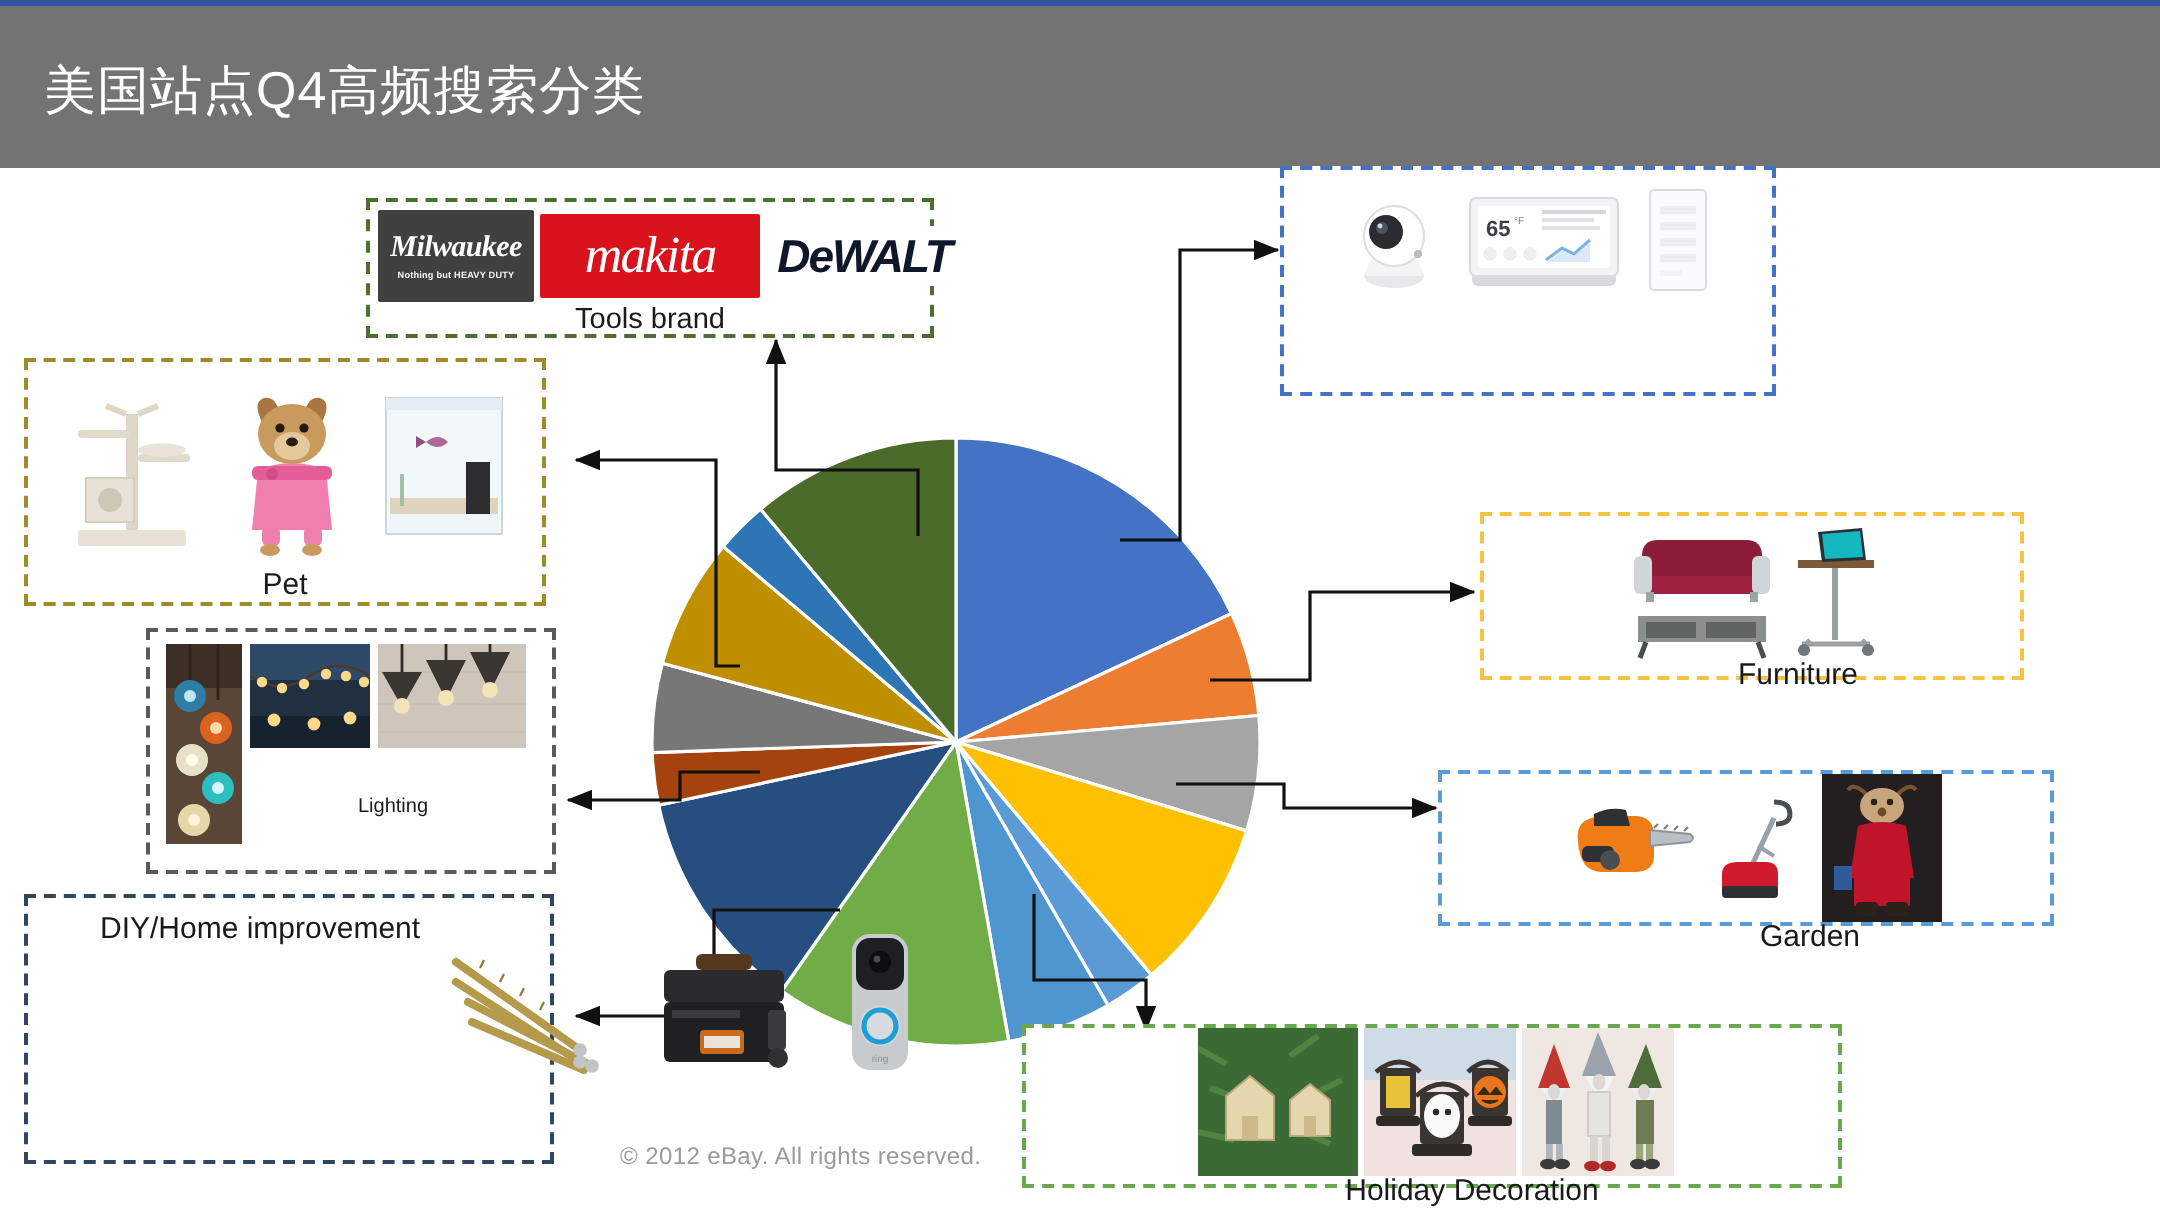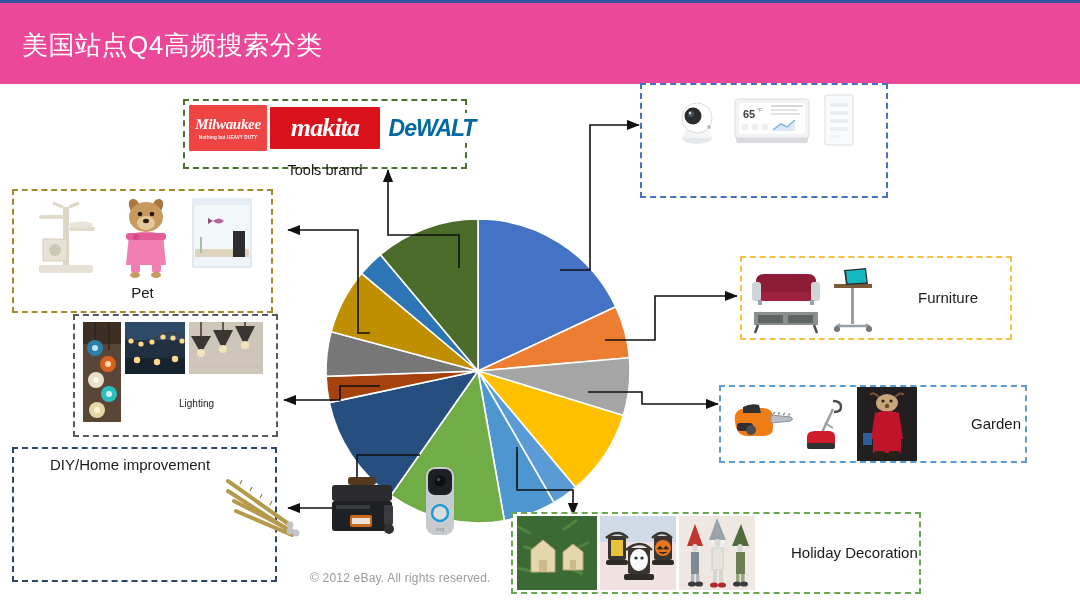--- a/index.html
+++ b/index.html
@@ -8,74 +8,74 @@
     width:1080px;height:612px;
     background:#ffffff;
     font-family:"Liberation Sans","DejaVu Sans",sans-serif;
     overflow:hidden;position:relative;
   }
   #slide{position:absolute;inset:0;width:1080px;height:612px;background:#fff;}
 
   
   #header{
     position:absolute;left:0;top:0;width:1080px;height:84px;
-    background:#ec4899;
+    background:#737373;
     border-top:3px solid #33539e;
     box-sizing:border-box;
   }
   #header-title{
     position:absolute;left:22px;top:26px;
     color:#ffffff;font-size:26px;line-height:32px;
     letter-spacing:.5px;font-weight:400;white-space:nowrap;
   }
 
   
   #footer{
     position:absolute;left:310px;top:571px;
     font-size:12px;color:#9a9a9a;letter-spacing:.2px;white-space:nowrap;
   }
 
   
   .cat-box{
     position:absolute;box-sizing:border-box;
     background:#ffffff;
-    display:flex;align-items:center;
+    display:flex;align-items:center;flex-direction:column;
   }
   .cat-label{
     font-size:14.5px;color:#1a1a1a;white-space:nowrap;line-height:1.1;
   }
   .thumbs{display:flex;align-items:center;gap:6px;}
 
   
   #pie-wrap{position:absolute;left:322px;top:215px;width:312px;height:312px;}
   #pie-svg{display:block;width:312px;height:312px;}
 
   
   #connectors{position:absolute;left:0;top:0;width:1080px;height:612px;pointer-events:none;}
 
   
   .logo{display:flex;align-items:center;justify-content:center;flex:none;}
   .logo-milwaukee{
-    width:78px;height:46px;background:#ef4444;color:#fff;
+    width:78px;height:46px;background:#404040;color:#fff;
     flex-direction:column;gap:2px;border-radius:1px;
   }
   .logo-milwaukee .m1{
     font-family:"Liberation Serif","DejaVu Serif",serif;
     font-style:italic;font-weight:700;font-size:15px;letter-spacing:-.3px;
   }
   .logo-milwaukee .m2{font-size:4.6px;font-weight:700;letter-spacing:.1px;opacity:.95;}
   .logo-makita{
     width:110px;height:42px;background:#d9121c;color:#fff;border-radius:1px;
   }
   .logo-makita span{
     font-family:"Liberation Serif","DejaVu Serif",serif;
-    font-style:italic;font-weight:700;font-size:26px;letter-spacing:-.9px;
+    font-style:italic;font-weight:400;font-size:26px;letter-spacing:-.9px;
   }
   .logo-dewalt{
-    width:98px;height:30px;background:#ffffff;color:#0369a1;
+    width:98px;height:30px;background:#ffffff;color:#0f172a;
   }
   .logo-dewalt span{
     font-weight:700;font-size:23px;font-style:italic;letter-spacing:-1px;
     font-family:"Liberation Sans",sans-serif;
   }
 </style>
 </head>
 <body>
 
 <div id="slide">
@@ -136,21 +136,21 @@
         <div class="m1">Milwaukee</div>
         <div class="m2">Nothing but HEAVY DUTY</div>
       </div>
       <div class="logo logo-makita">
         <span>makita</span>
       </div>
       <div class="logo logo-dewalt">
         <span>DeWALT</span>
       </div>
     </div>
-    <div class="cat-label" style="align-self:center;margin-top:12px;">Tools brand</div>
+    <div class="cat-label" style="align-self:center;margin-top:2px;">Tools brand</div>
   </div>
 
   <div class="cat-box" id="box-appliance" style="left:640px;top:83px;width:248px;height:115px;border:2.5px dashed #4472c4;flex-direction:column;justify-content:space-between;align-items:center;padding-top:8px;">
     <div class="thumbs" style="gap:10px;">
 
       <svg width="52" height="52" viewBox="0 0 52 52">
         <ellipse cx="26" cy="44" rx="15" ry="6" fill="#e6e8ea"></ellipse>
         <path d="M12 44 q0 -12 14 -12 q14 0 14 12 z" fill="#f3f4f5"></path>
         <circle cx="26" cy="24" r="15" fill="#ffffff" stroke="#dcdde0" stroke-width="1"></circle>
         <circle cx="22" cy="22" r="8.5" fill="#2a2c30"></circle>
@@ -426,21 +426,21 @@
         <circle cx="12" cy="31" r="4" fill="#f2e4b8"></circle>
         <path d="M24 8 L44 8 L36 24 L32 24 z" fill="#3b3632"></path>
         <circle cx="34" cy="27" r="4" fill="#f2e4b8"></circle>
         <path d="M46 4 L66 4 L58 20 L54 20 z" fill="#3b3632"></path>
         <circle cx="56" cy="23" r="4" fill="#f2e4b8"></circle>
       </svg>
     </div>
     <div class="cat-label" style="position:absolute;left:104px;top:82px;font-size:10px;">Lighting</div>
   </div>
 
-  <div class="cat-box" id="box-pet" style="left:12px;top:189px;width:261px;height:124px;border:2.5px dashed #a08b2a;flex-direction:column;justify-content:flex-start;align-items:center;padding-top:6px;">
+  <div class="cat-box" id="box-pet" style="left:12px;top:179px;width:261px;height:124px;border:2.5px dashed #a08b2a;flex-direction:column;justify-content:flex-end;align-items:center;padding-top:6px;">
     <div class="thumbs" style="gap:14px;align-items:flex-start;">
 
       <svg width="68" height="78" viewBox="0 0 68 78">
         <rect x="6" y="68" width="54" height="8" rx="2" fill="#e8e2d6"></rect>
         <rect x="30" y="10" width="6" height="58" fill="#ded6c6"></rect>
         <rect x="6" y="18" width="26" height="4" rx="2" fill="#e2dacb"></rect>
         <rect x="36" y="30" width="26" height="4" rx="2" fill="#e2dacb"></rect>
         <rect x="10" y="42" width="24" height="22" fill="#e8e2d6" stroke="#d6cebe"></rect>
         <circle cx="22" cy="53" r="6" fill="#cfc7b6"></circle>
         <ellipse cx="48" cy="28" rx="12" ry="3.4" fill="#eae4d8"></ellipse>

